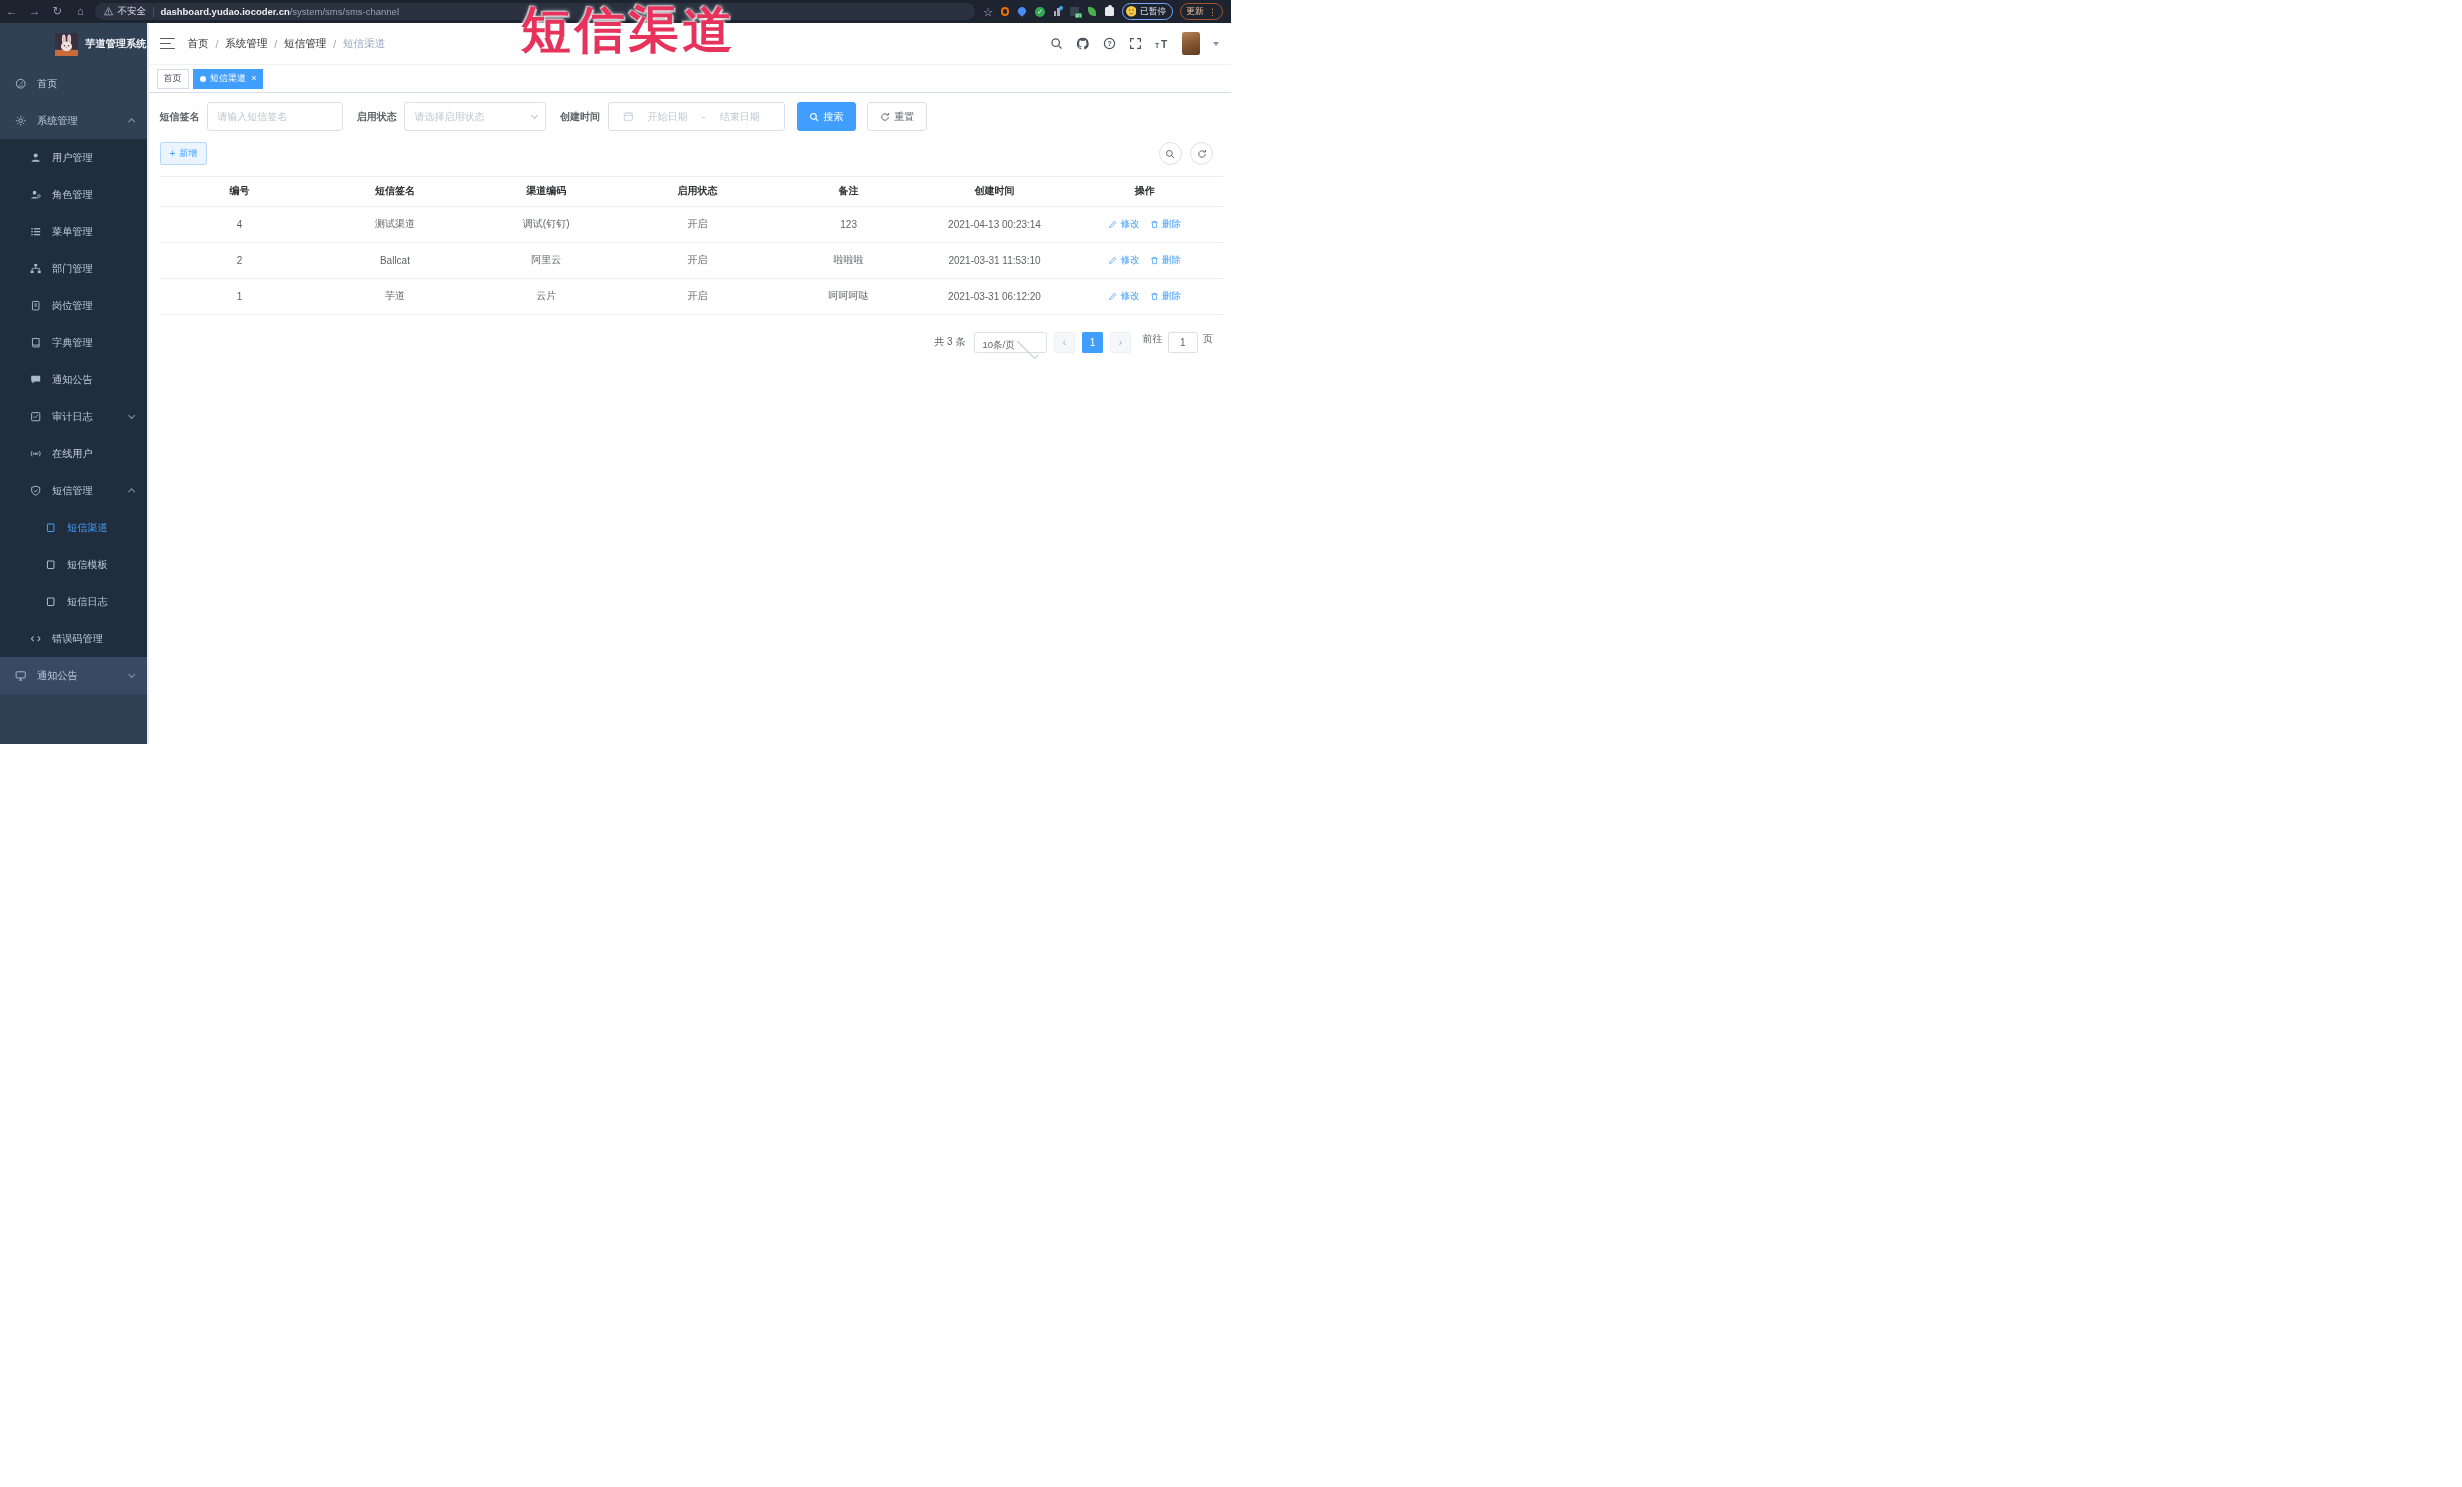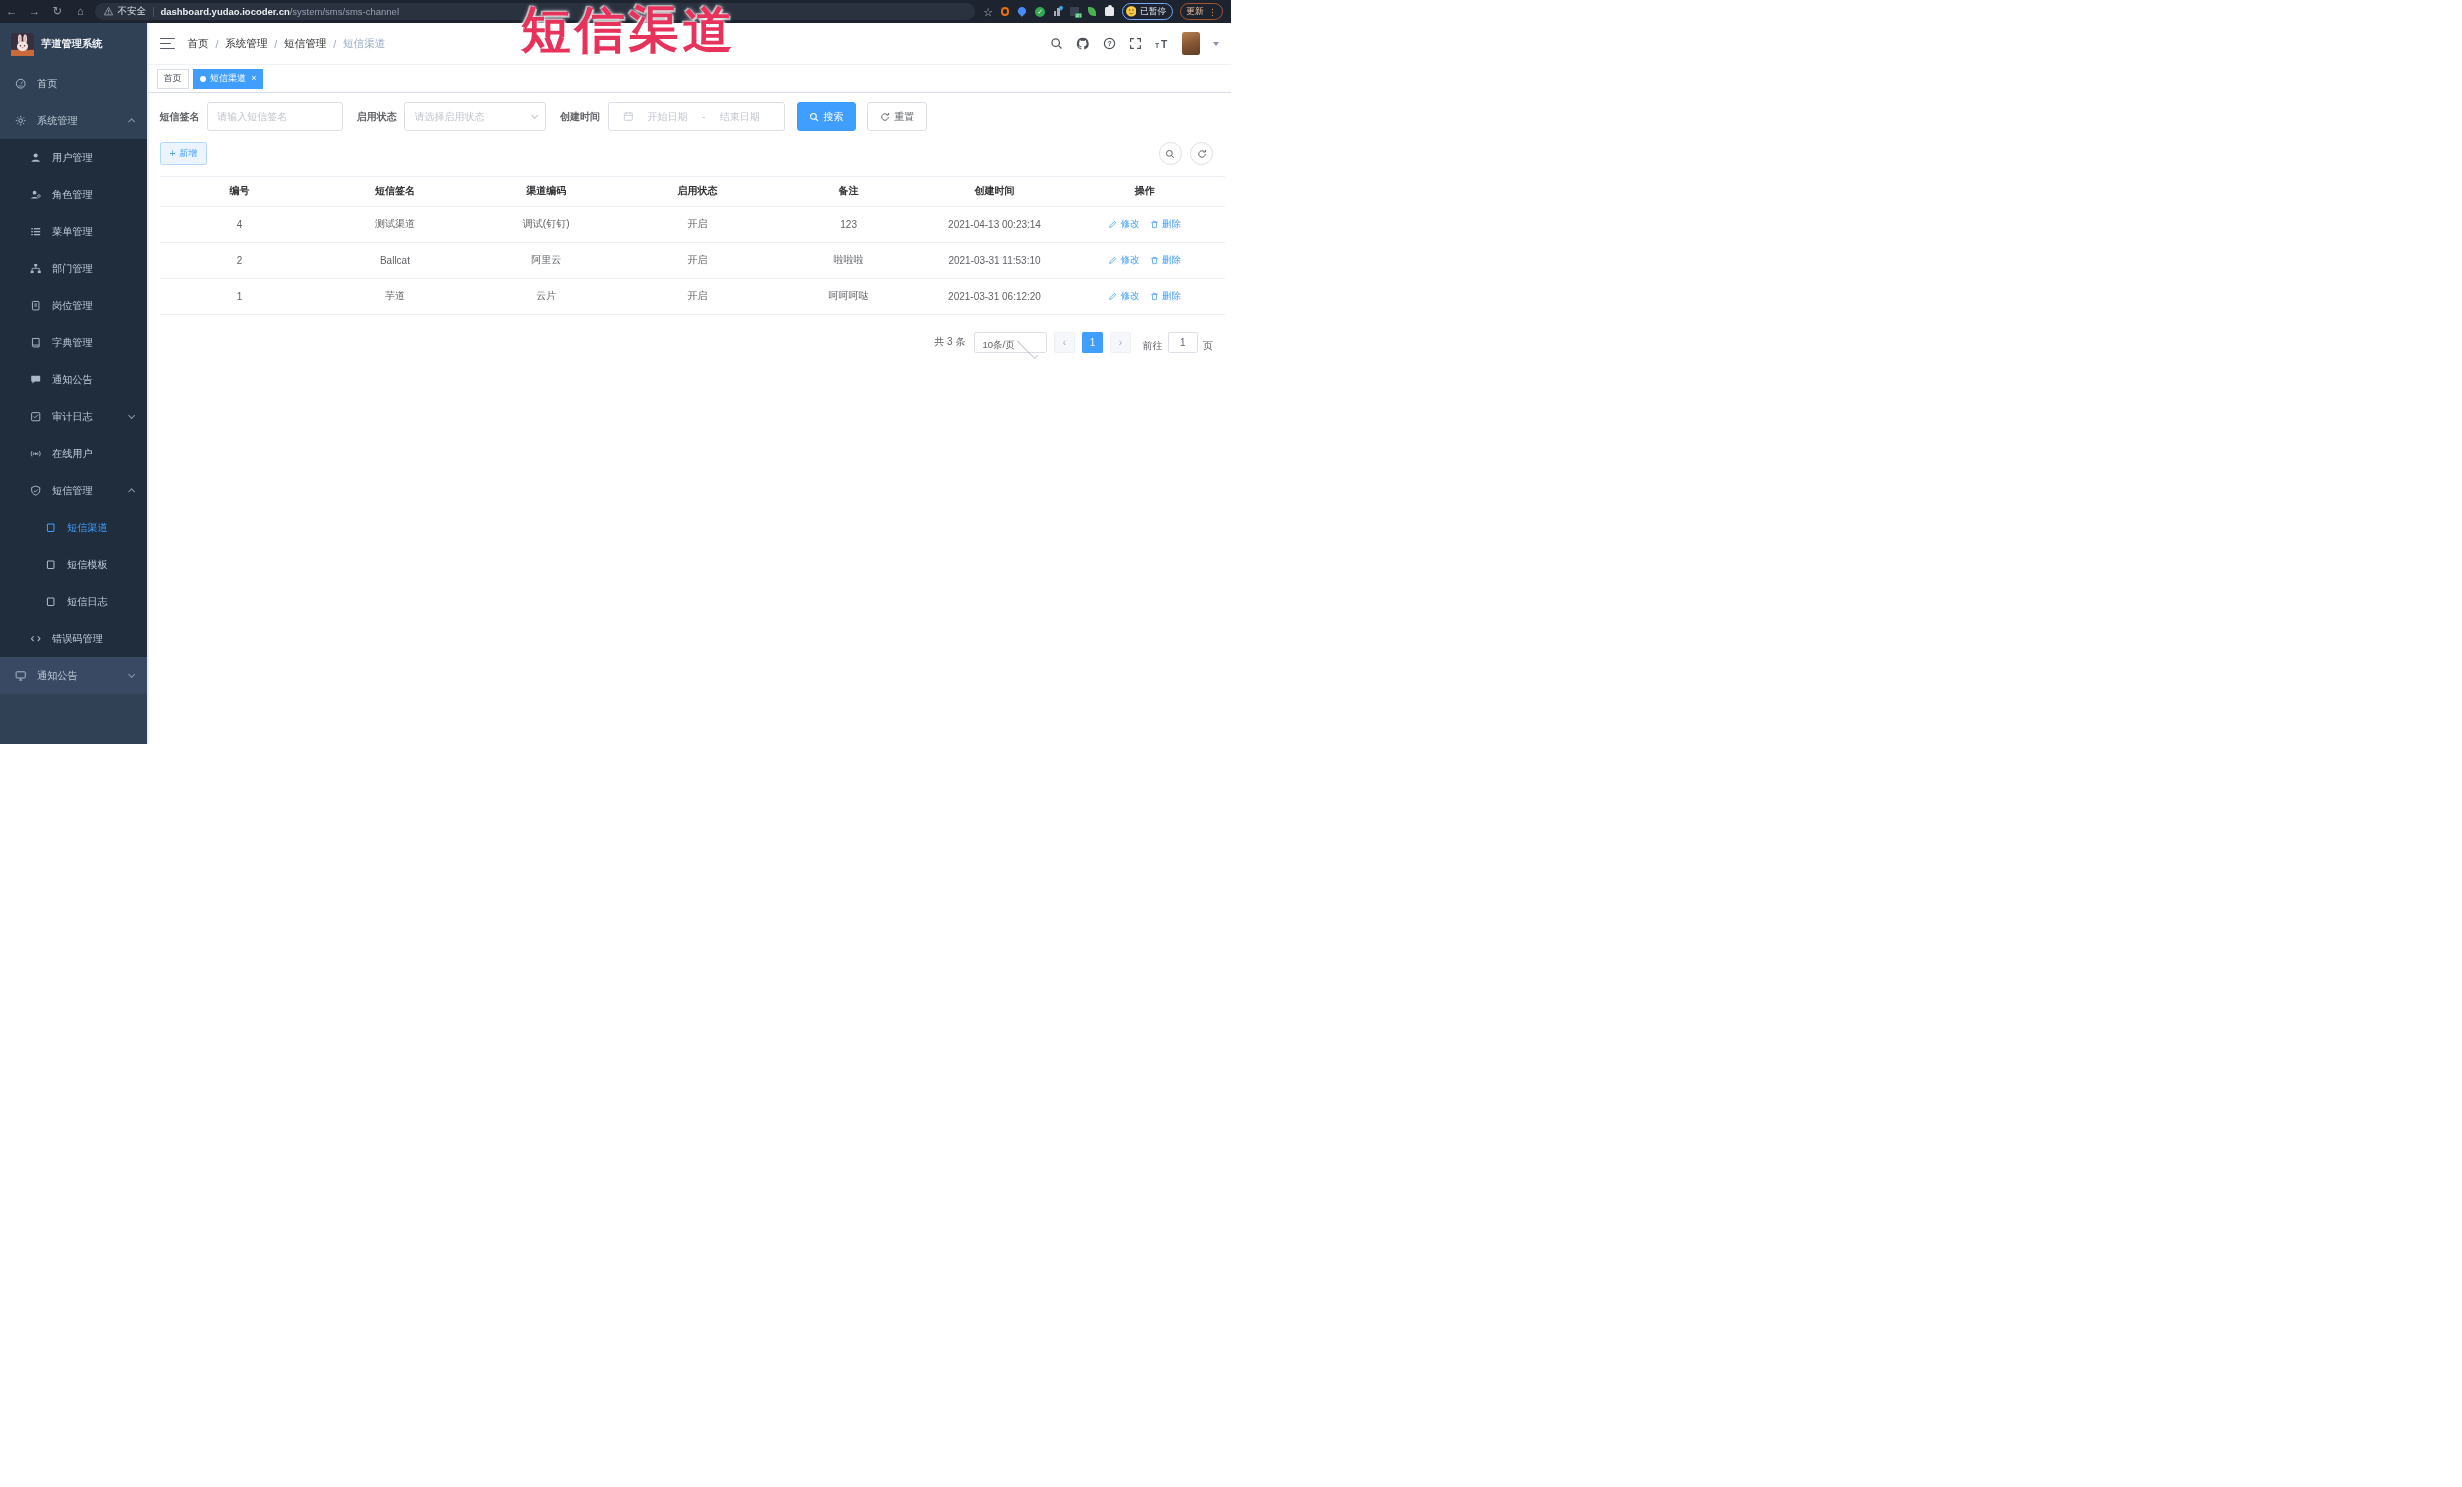--- a/index.html
+++ b/index.html
@@ -43,21 +43,21 @@
     border-radius:9px;padding:0 5.3px;color:#eec39f;font-size:8.7px;white-space:nowrap;}
   .update-dots{color:#e08c4f;font-size:9px;}
 
   
   .watermark{position:absolute;left:521px;top:-3px;z-index:60;font-size:50px;font-weight:800;
     letter-spacing:3.8px;color:#e7325c;
     text-shadow:0 0 1.5px #fff,0 0 4.5px rgba(255,255,255,.95),1.5px 1.5px 0 rgba(255,255,255,.55),-1.5px -1.5px 0 rgba(255,255,255,.45);
     pointer-events:none;}
 
   
-  .sidebar{position:absolute;left:0;top:23px;width:149px;height:722px;background:#304156;z-index:2;}
+  .sidebar{position:absolute;left:0;top:23px;width:149px;height:722px;background:#304156;z-index:2;padding-left:44px;}
   .sb-scroll{position:absolute;right:0;top:0;bottom:0;width:2.3px;background:#e9edf2;}
   .logo-row{height:42px;display:flex;align-items:center;padding-left:10.6px;gap:7.6px;}
   .logo-title{color:#f4f6fa;font-size:10.2px;font-weight:bold;white-space:nowrap;}
   .menu{position:absolute;top:42px;left:0;right:2.3px;}
   .mi{position:relative;height:37px;display:flex;align-items:center;padding-left:15px;gap:10.6px;cursor:pointer;}
   .mi .mil{color:#bfcbd9;font-size:10.2px;white-space:nowrap;}
   .mi .mic{display:inline-flex;width:11.4px;height:11.4px;color:#aab8c9;flex:0 0 11.4px;}
   .mi.sub{background:#1f2d3d;padding-left:30px;}
   .mi.sub2{background:#1f2d3d;padding-left:45px;}
   .mi.active .mil,.mi.active .mic{color:#409EFF;}
@@ -144,21 +144,21 @@
   .pagination{display:flex;align-items:center;justify-content:flex-end;margin-top:16.7px;
     padding-right:18px;gap:7px;font-size:10px;color:#606266;}
   .pg-total{margin-right:1.5px;white-space:nowrap;}
   .pg-size{width:73px;height:21px;border:0.8px solid #dcdfe6;border-radius:2.3px;display:flex;
     align-items:flex-end;padding:0 6px 0 7.6px;cursor:pointer;}
   .pg-size span{flex:1;font-size:9.5px;color:#606266;white-space:nowrap;}
   .pg-btn{width:21px;height:21px;border-radius:1.5px;background:#f6f7fa;border:0.8px solid #eef0f4;
     display:flex;align-items:center;justify-content:center;color:#a8abb3;font-size:10px;cursor:pointer;}
   .pg-num{width:21px;height:21px;border-radius:1.5px;background:#409EFF;color:#fff;display:flex;
     align-items:center;justify-content:center;font-size:10px;cursor:pointer;}
-  .pg-goto{display:flex;align-items:flex-end;gap:5.3px;margin-left:4.5px;}
+  .pg-goto{display:flex;align-items:flex-start;gap:5.3px;margin-left:4.5px;}
   .pg-input{width:30px;height:21px;border:0.8px solid #dcdfe6;border-radius:2.3px;text-align:center;
     font-size:10px;color:#606266;outline:none;font-family:"Liberation Sans","DejaVu Sans",sans-serif;}
 </style>
 </head>
 <body>
 
 <div class="screen">
 
   <div class="browser-bar">
     <div class="bb-nav">

